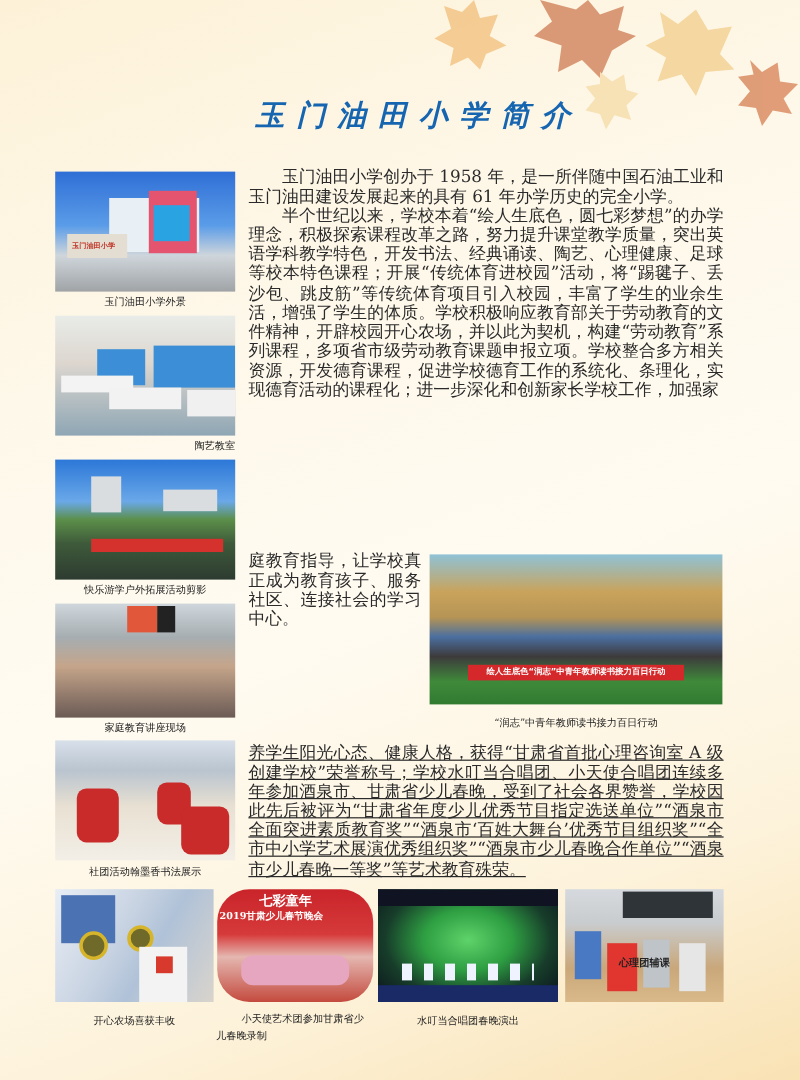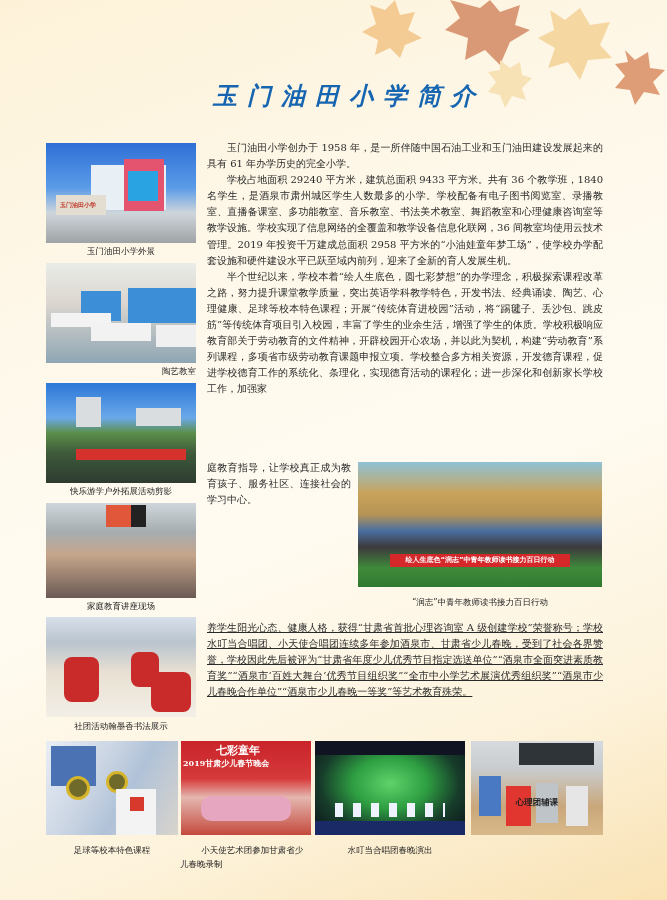--- a/index.html
+++ b/index.html
@@ -3,21 +3,21 @@
 <meta charset="utf-8">
 <style>
   html,body{margin:0;padding:0;}
   body{width:667px;height:900px;position:relative;overflow:hidden;
     background:linear-gradient(160deg,#fdf2d8 0%,#fef8ea 30%,#fffbf1 55%,#fdf3dc 80%,#f9e2b4 100%);
     font-family:"DejaVu Serif","Liberation Serif",serif;color:#2a2a2a;}
   .leaf{position:absolute;}
   .title{position:absolute;left:213px;top:80px;width:250px;height:36px;
     color:#1565b0;font-family:"DejaVu Serif",serif;font-size:24px;letter-spacing:10px;
     font-style:italic;font-weight:bold;white-space:nowrap;}
-  .body-text{position:absolute;font-size:10px;line-height:16.1px;text-align:justify;}
+  .body-text{position:absolute;font-size:14px;line-height:16.1px;text-align:justify;}
   .body-text p{margin:0;text-indent:2em;}
   .photo{position:absolute;overflow:hidden;}
   .cap{position:absolute;font-size:8.5px;color:#222;text-align:center;white-space:nowrap;}
   .capwrap{position:absolute;font-size:8.5px;color:#222;line-height:14px;}
 </style>
 </head>
 <body>
 
 <svg class="leaf" style="left:350px;top:0;" width="320" height="110" viewBox="0 0 320 110">
   <g opacity="0.75">
@@ -26,21 +26,20 @@
     <path d="M200 10 L215 20 L230 8 L240 25 L260 22 L250 45 L262 58 L238 60 L230 80 L218 62 L198 68 L205 48 L188 38 L204 30 Z" fill="#f2cd8b"></path>
     <path d="M275 50 L285 60 L298 52 L300 68 L315 70 L303 82 L310 95 L294 92 L285 105 L280 90 L265 88 L275 76 L265 64 L278 62 Z" fill="#d57f52"></path>
     <path d="M150 60 L160 68 L170 62 L172 75 L182 78 L172 88 L176 100 L162 96 L155 108 L150 95 L138 92 L146 82 L138 72 L150 70 Z" fill="#f5dba6"></path>
   </g>
 </svg>
 
 <div class="title">玉门油田小学简介</div>
 
 <div class="body-text" style="left:207px;top:140px;width:396px;">
   <p>玉门油田小学创办于 1958 年，是一所伴随中国石油工业和玉门油田建设发展起来的具有 61 年办学历史的完全小学。</p>
-  <p>学校占地面积 29240 平方米，建筑总面积 9433 平方米。共有 36 个教学班，1840 名学生，是酒泉市肃州城区学生人数最多的小学。学校配备有电子图书阅览室、录播教室、直播备课室、多功能教室、音乐教室、书法美术教室、舞蹈教室和心理健康咨询室等教学设施。学校实现了信息网络的全覆盖和教学设备信息化联网，36 间教室均使用云技术管理。2019 年投资千万建成总面积 2958 平方米的“小油娃童年梦工场”，使学校办学配套设施和硬件建设水平已跃至域内前列，迎来了全新的育人发展生机。</p>
   <p>半个世纪以来，学校本着“绘人生底色，圆七彩梦想”的办学理念，积极探索课程改革之路，努力提升课堂教学质量，突出英语学科教学特色，开发书法、经典诵读、陶艺、心理健康、足球等校本特色课程；开展“传统体育进校园”活动，将“踢毽子、丢沙包、跳皮筋”等传统体育项目引入校园，丰富了学生的业余生活，增强了学生的体质。学校积极响应教育部关于劳动教育的文件精神，开辟校园开心农场，并以此为契机，构建“劳动教育”系列课程，多项省市级劳动教育课题申报立项。学校整合多方相关资源，开发德育课程，促进学校德育工作的系统化、条理化，实现德育活动的课程化；进一步深化和创新家长学校工作，加强家</p>
 </div>
 
 <div class="body-text" style="left:207px;top:460px;width:144px;">
   <p style="text-indent:0">庭教育指导，让学校真正成为教育孩子、服务社区、连接社会的学习中心。</p>
 </div>
 
 <div class="body-text" style="left:207px;top:620px;width:396px;text-decoration:underline;">
   <p style="text-indent:0">养学生阳光心态、健康人格，获得“甘肃省首批心理咨询室 A 级创建学校”荣誉称号；学校水叮当合唱团、小天使合唱团连续多年参加酒泉市、甘肃省少儿春晚，受到了社会各界赞誉，学校因此先后被评为“甘肃省年度少儿优秀节目指定选送单位”“酒泉市全面突进素质教育奖”“酒泉市‘百姓大舞台’优秀节目组织奖”“全市中小学艺术展演优秀组织奖”“酒泉市少儿春晚合作单位”“酒泉市少儿春晚一等奖”等艺术教育殊荣。</p>
 </div>
@@ -88,23 +87,23 @@
 </div>
 <div class="cap" style="left:358px;top:597px;width:244px;">“润志”中青年教师读书接力百日行动</div>
 
 <div class="photo" style="left:46px;top:741px;width:132px;height:94px;background:linear-gradient(120deg,#e9eef5 0%,#c8d3e2 40%,#b0c2d8 60%,#d9d4cc 100%);">
   <div style="position:absolute;left:5px;top:5px;width:45px;height:40px;background:#4b72b3;"></div>
   <div style="position:absolute;left:20px;top:35px;width:18px;height:18px;background:#6f6a2a;border-radius:50%;border:3px solid #d7b52b;"></div>
   <div style="position:absolute;left:60px;top:30px;width:16px;height:16px;background:#6f6a2a;border-radius:50%;border:3px solid #d7b52b;"></div>
   <div style="position:absolute;left:70px;top:48px;width:40px;height:46px;background:#f3f3f3;"></div>
   <div style="position:absolute;left:84px;top:56px;width:14px;height:14px;background:#d73a2c;"></div>
 </div>
-<div class="cap" style="left:46px;top:845px;width:132px;">足球等校本特色课程</div>
+<div class="cap" style="left:46px;top:845px;width:132px;">开心农场喜获丰收</div>
 
-<div class="photo" style="left:181px;top:741px;width:130px;height:94px;background:linear-gradient(#c9242a 0%,#d63a3a 40%,#e4b7b0 60%,#c44a3e 100%);">
+<div class="photo" style="left:181px;top:741px;width:130px;height:94px;background:linear-gradient(#c9242a 0%,#d63a3a 40%,#e4b7b0 60%,#c44a3e 100%);border-radius:27px;">
   <div style="position:absolute;left:35px;top:2px;color:#fff;font-size:11px;font-weight:bold;">七彩童年</div>
   <div style="position:absolute;left:2px;top:17px;color:#fff;font-size:8px;font-weight:bold;white-space:nowrap;">2019甘肃少儿春节晚会</div>
   <div style="position:absolute;left:20px;top:55px;width:90px;height:25px;background:#e7a6bf;border-radius:10px;"></div>
 </div>
 <div class="capwrap" style="left:180px;top:843px;width:130px;text-indent:2.5em;">小天使艺术团参加甘肃省少儿春晚录制</div>
 
 <div class="photo" style="left:315px;top:741px;width:150px;height:94px;background:radial-gradient(ellipse at 50% 45%,#5fd36a 0%,#2e9e42 35%,#173d2a 65%,#0a0f1a 100%);">
   <div style="position:absolute;left:0;top:0;width:150px;height:14px;background:#101422;"></div>
   <div style="position:absolute;left:20px;top:62px;width:110px;height:14px;background:repeating-linear-gradient(90deg,#eef3ff 0 8px,transparent 8px 18px);"></div>
   <div style="position:absolute;left:0;top:80px;width:150px;height:14px;background:#1a2a66;"></div>

